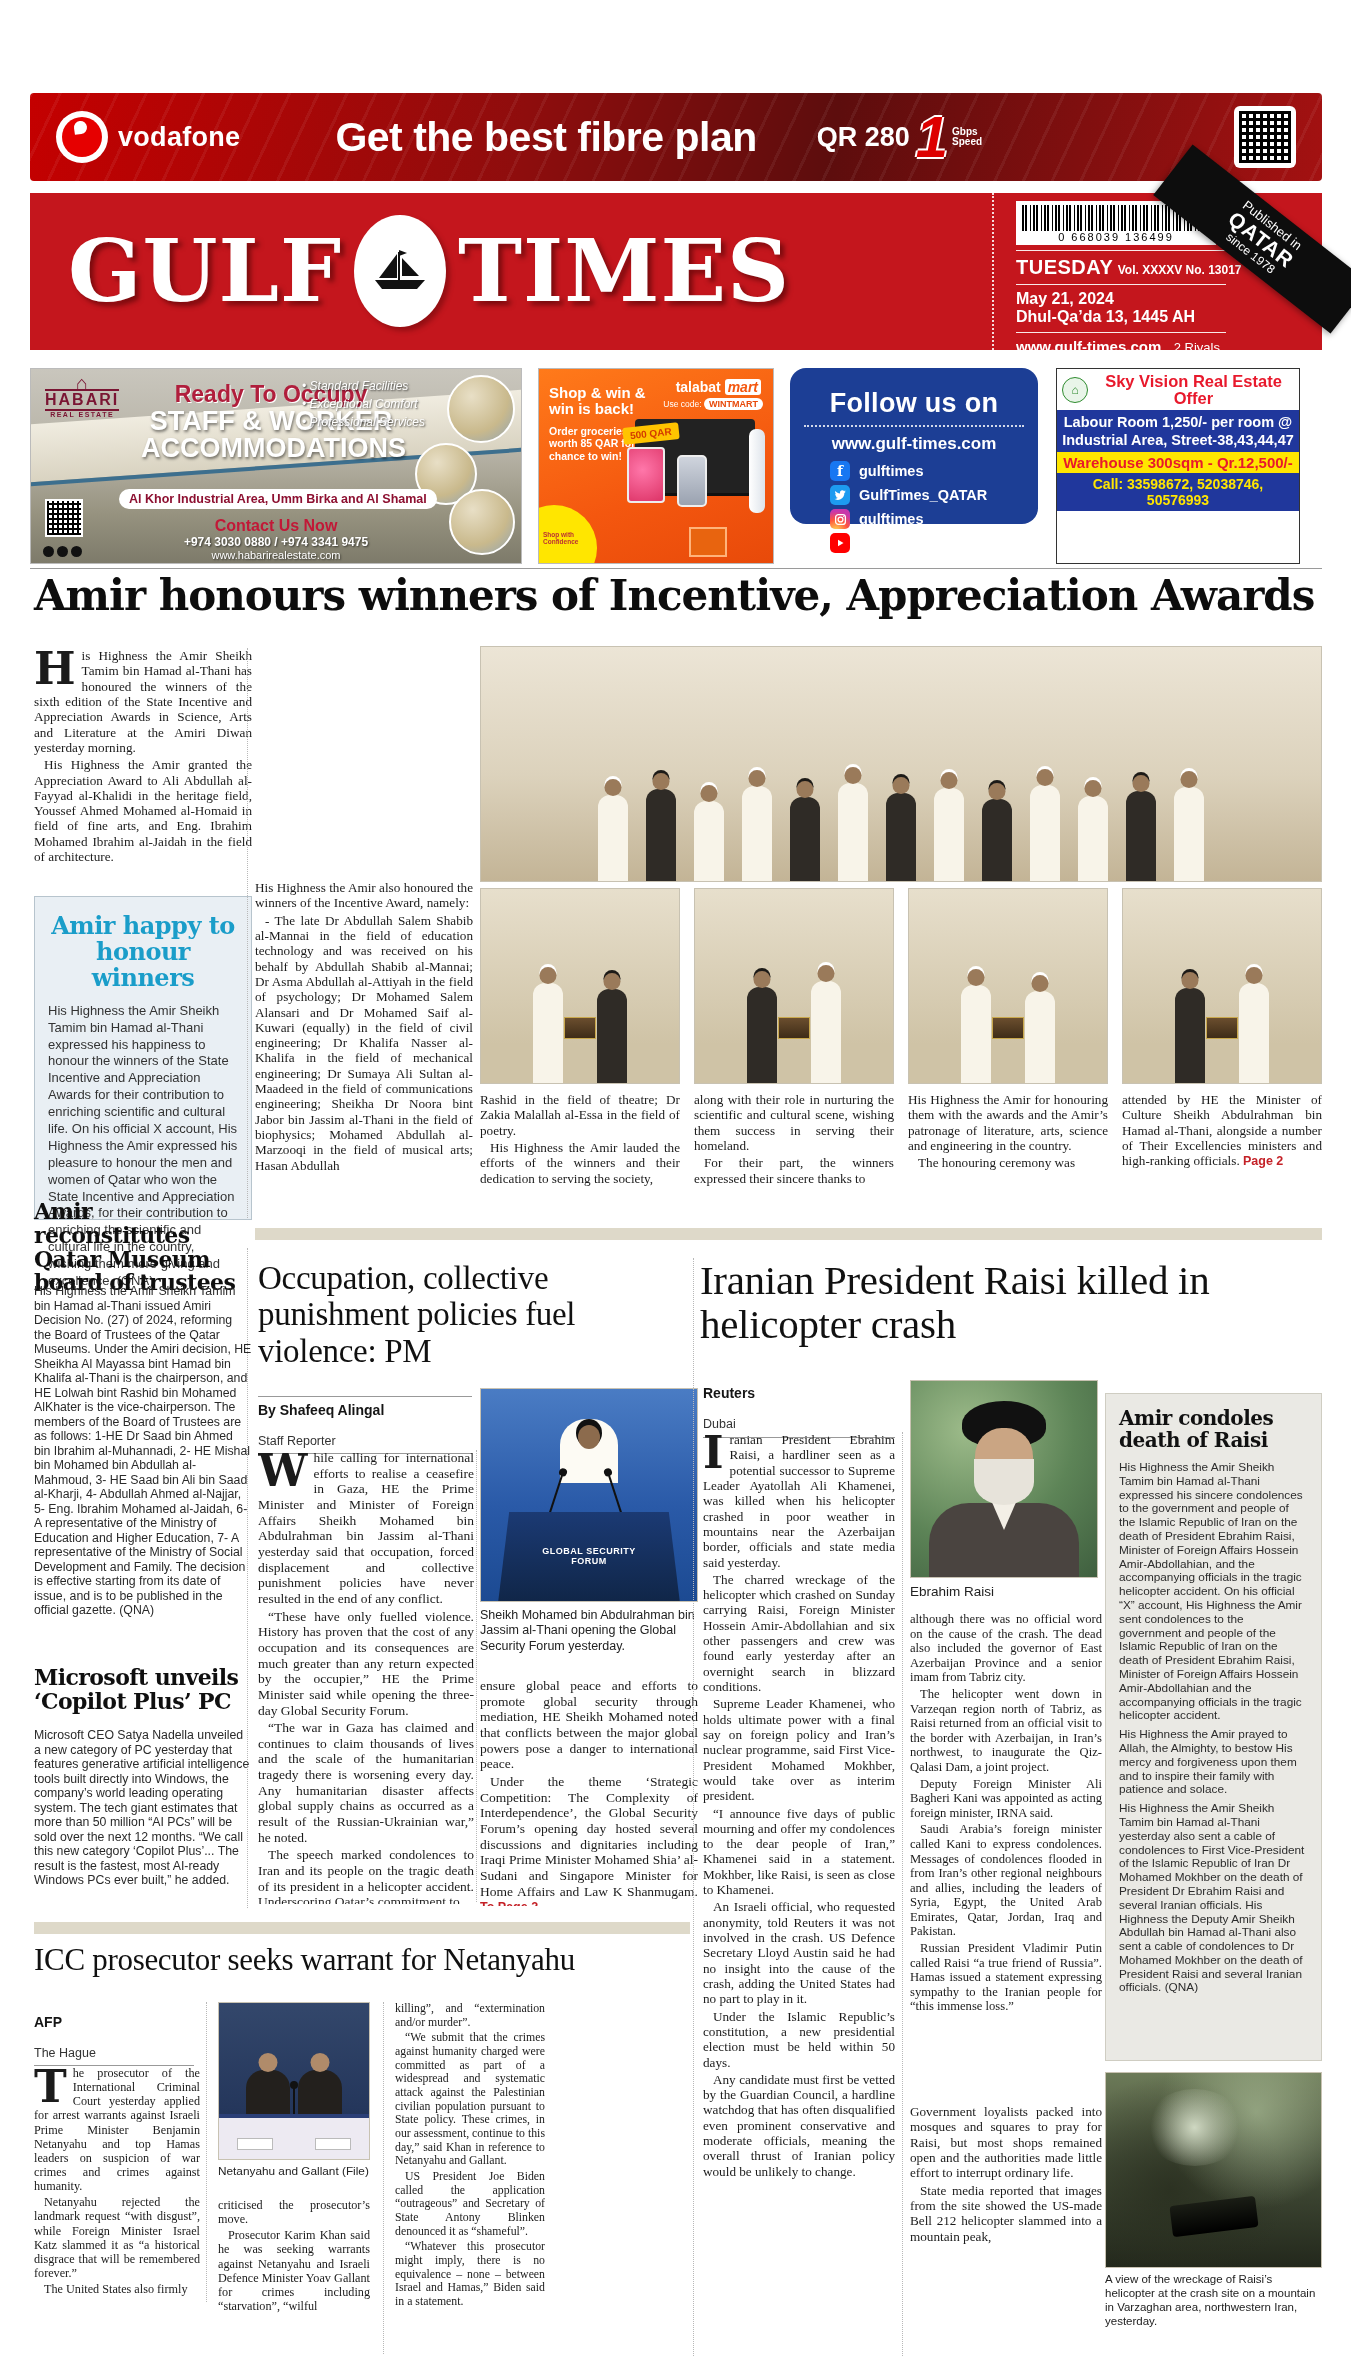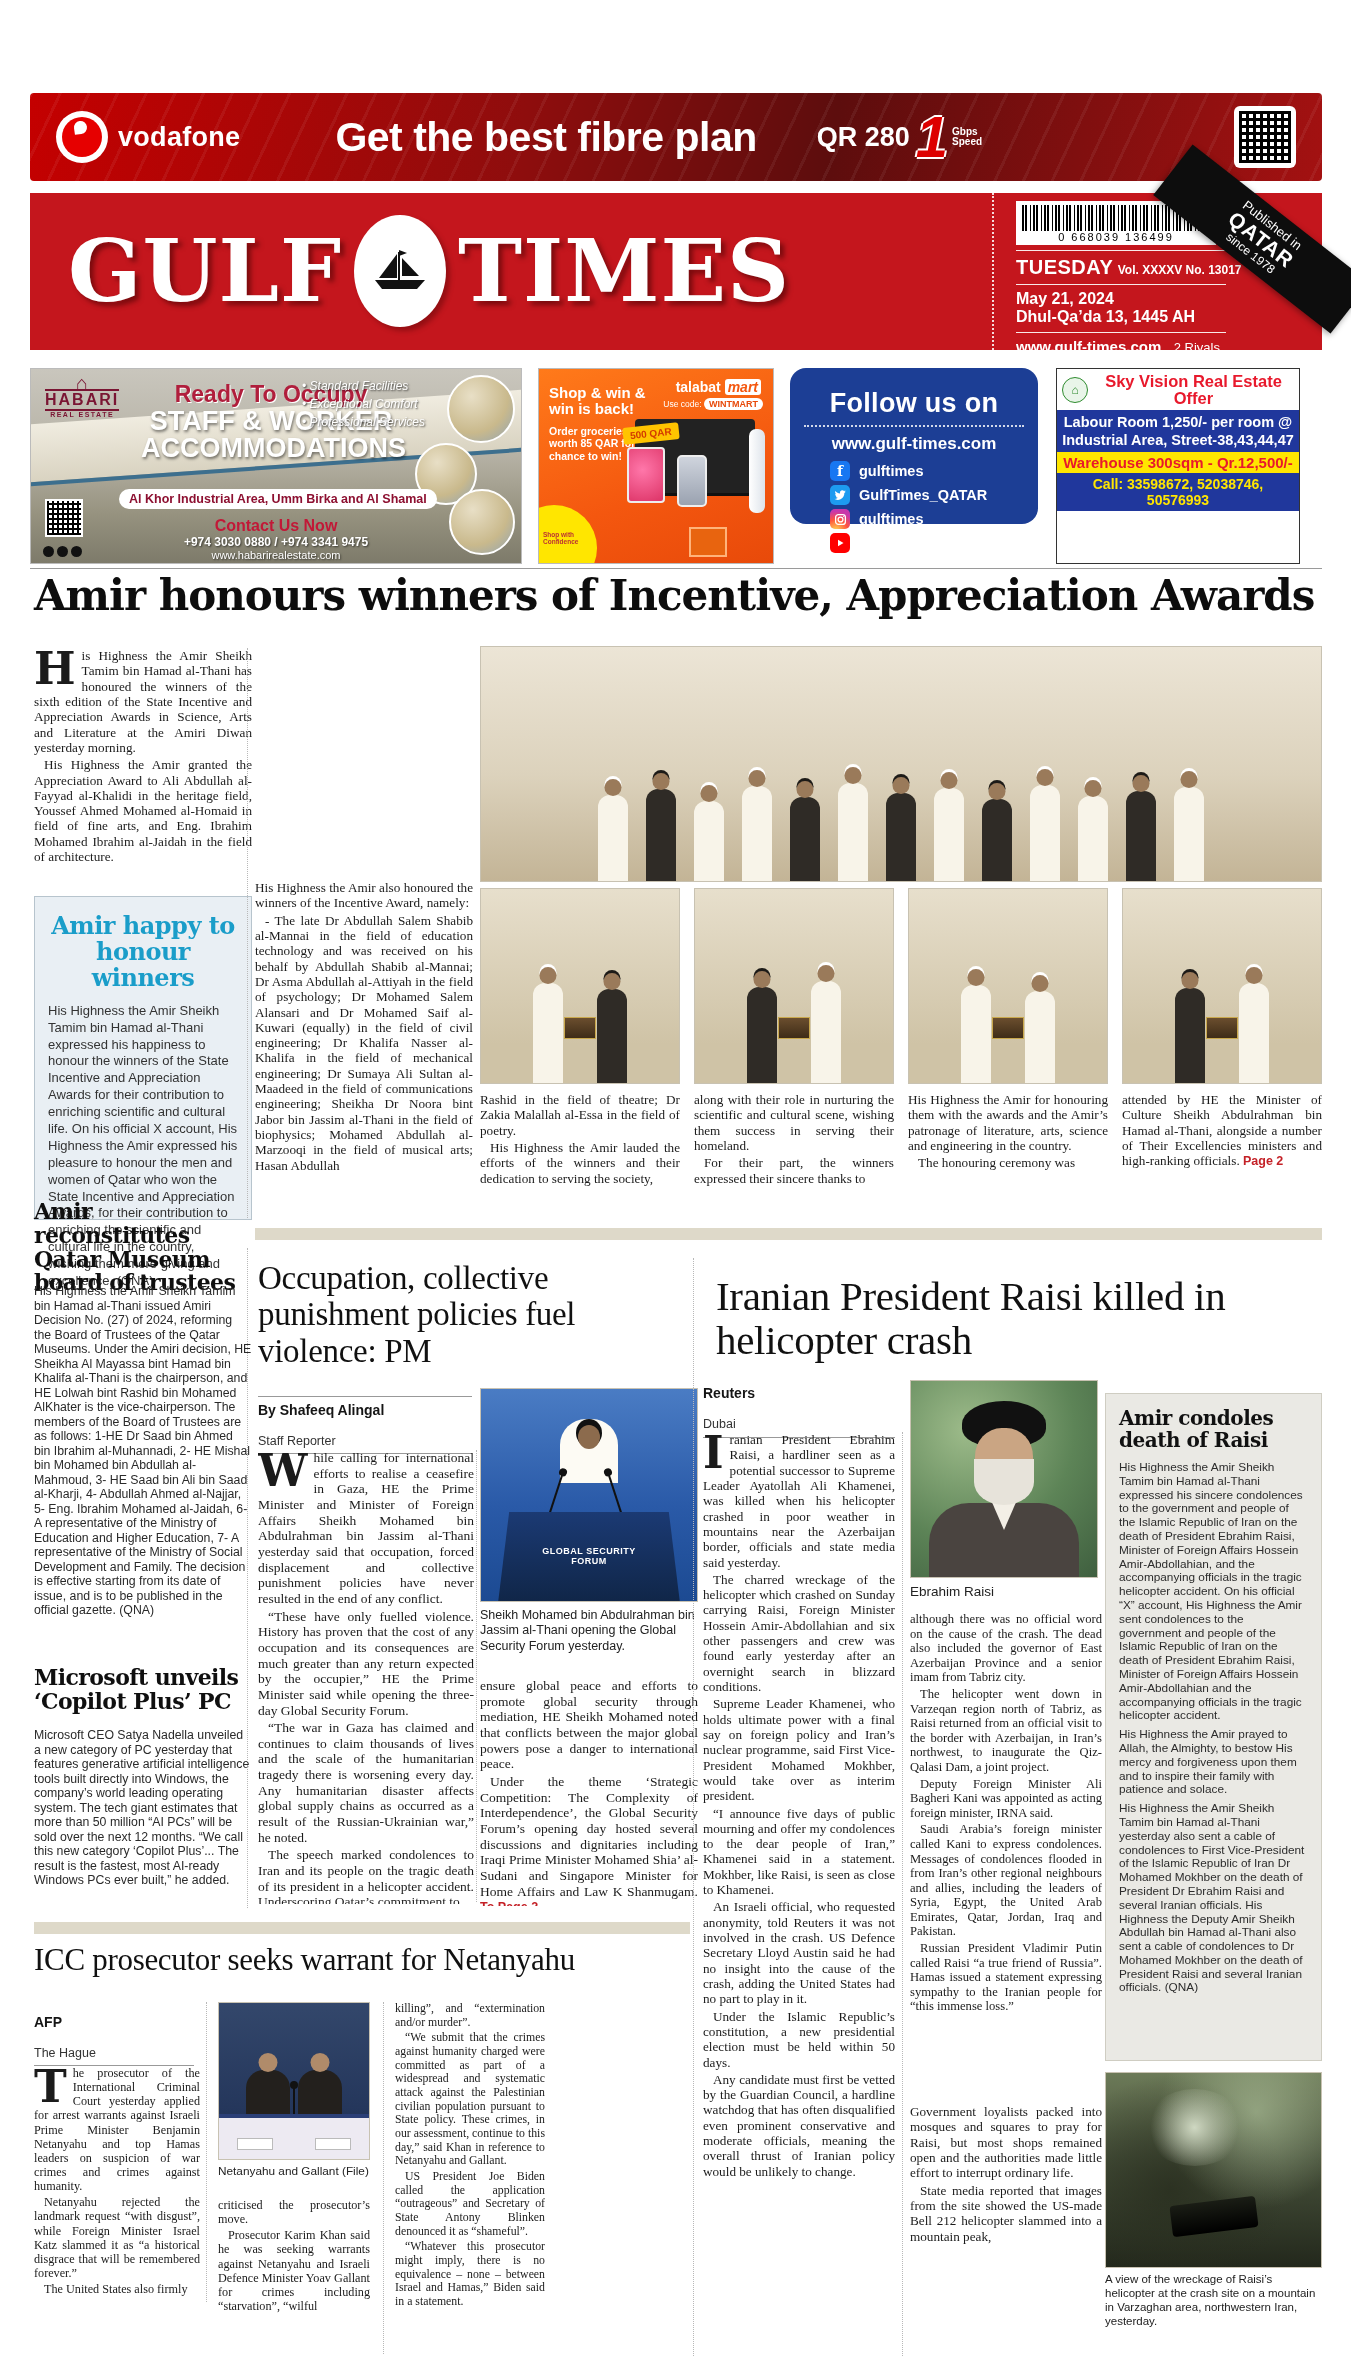--- a/index.html
+++ b/index.html
@@ -484,21 +484,21 @@
       <span>GLOBAL SECURITY FORUM</span>
     </div>
 </div>
 <div class="abs caption" style="left:480px;top:1608px;width:218px;">Sheikh Mohamed bin Abdulrahman bin Jassim al-Thani opening the Global Security Forum yesterday.</div>
 <div class="abs body" style="left:480px;top:1678px;width:218px;height:228px;overflow:hidden;font-size:13.5px;">
   <p class="first">ensure global peace and efforts to promote global security through mediation, HE Sheikh Mohamed noted that conflicts between the major global powers pose a danger to international peace.</p>
   <p><span>Under the theme ‘Strategic Competition: The Complexity of Interdependence’, the Global Security Forum’s opening day hosted several discussions and dignitaries including Iraqi Prime Minister Mohamed Shia’ al-Sudani and Singapore Minister for Home Affairs and Law K Shanmugam.</span>
      <span class="redref">To Page 2</span></p>
 </div>
 
-<div class="abs h-serif" style="left:700px;top:1258px;width:622px;font-size:41px;line-height:1.08;margin:16px;">Iranian President Raisi killed in helicopter crash</div>
+<div class="abs h-serif" style="left:700px;top:1258px;width:622px;font-size:41px;line-height:1.08;margin:0;">Iranian President Raisi killed in helicopter crash</div>
 <div class="abs" style="left:703px;top:1385px;width:192px;border-bottom:1px solid #999;padding-bottom:6px;">
   <div class="byline-name">Reuters</div>
   <div class="byline-sub">Dubai</div>
 </div>
 <div class="abs body" style="left:703px;top:1432px;width:192px;height:924px;overflow:hidden;">
   <p class="first dropcap">Iranian President Ebrahim Raisi, a hardliner seen as a potential successor to Supreme Leader Ayatollah Ali Khamenei, was killed when his helicopter crashed in poor weather in mountains near the Azerbaijan border, officials and state media said yesterday.</p>
   <p>The charred wreckage of the helicopter which crashed on Sunday carrying Raisi, Foreign Minister Hossein Amir-Abdollahian and six other passengers and crew was found early yesterday after an overnight search in blizzard conditions.</p>
   <p>Supreme Leader Khamenei, who holds ultimate power with a final say on foreign policy and Iran’s nuclear programme, said First Vice-President Mohamed Mokhber, would take over as interim president.</p>
   <p>“I announce five days of public mourning and offer my condolences to the dear people of Iran,” Khamenei said in a statement. Mokhber, like Raisi, is seen as close to Khamenei.</p>
   <p>An Israeli official, who requested anonymity, told Reuters it was not involved in the crash. US Defence Secretary Lloyd Austin said he had no insight into the cause of the crash, adding the United States had no part to play in it.</p>

